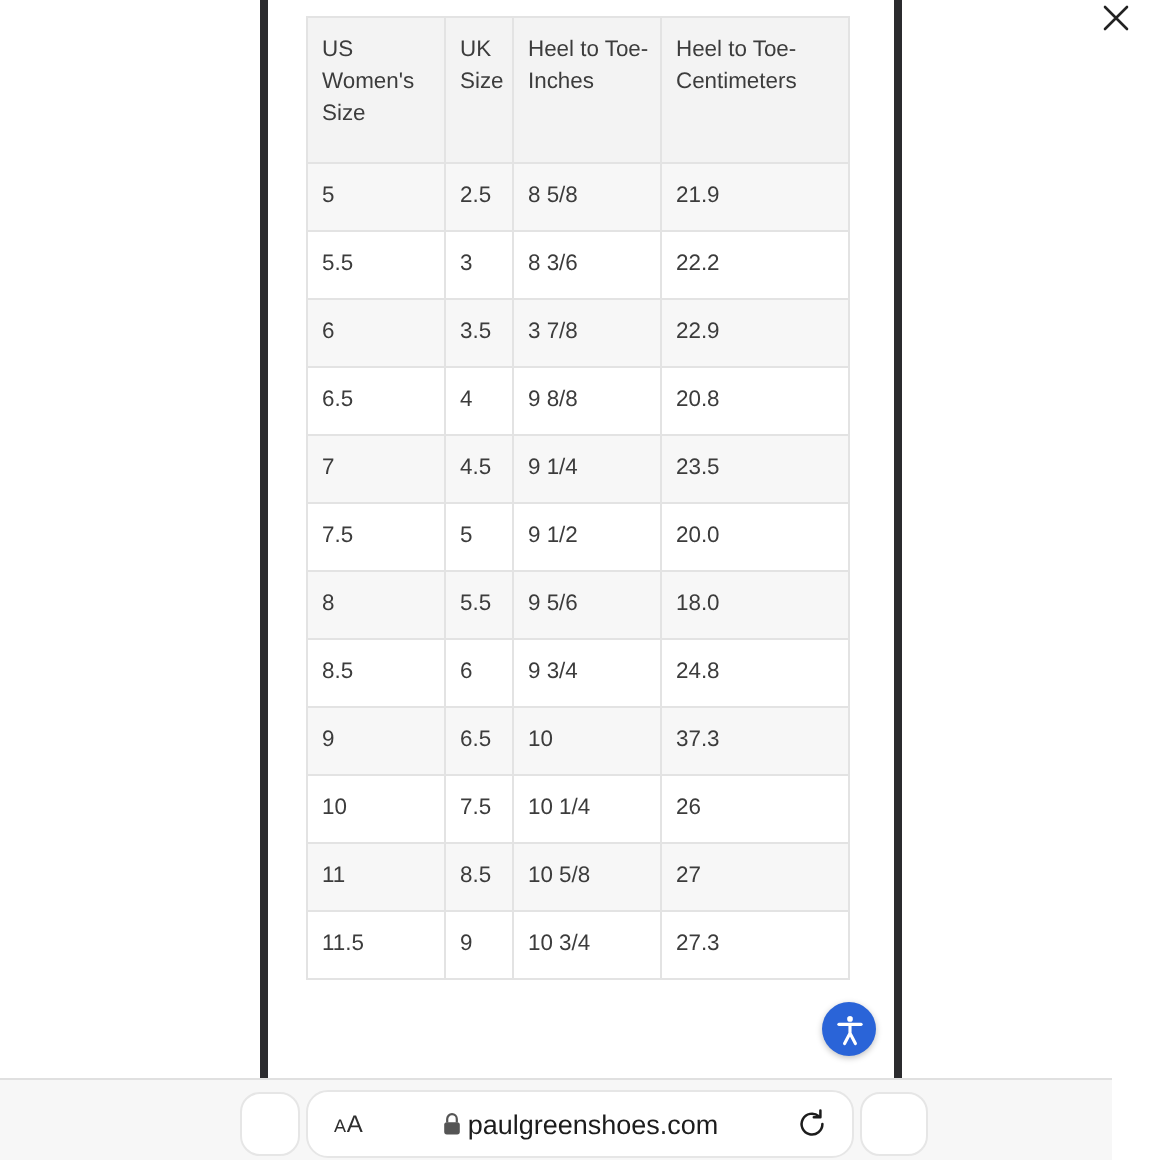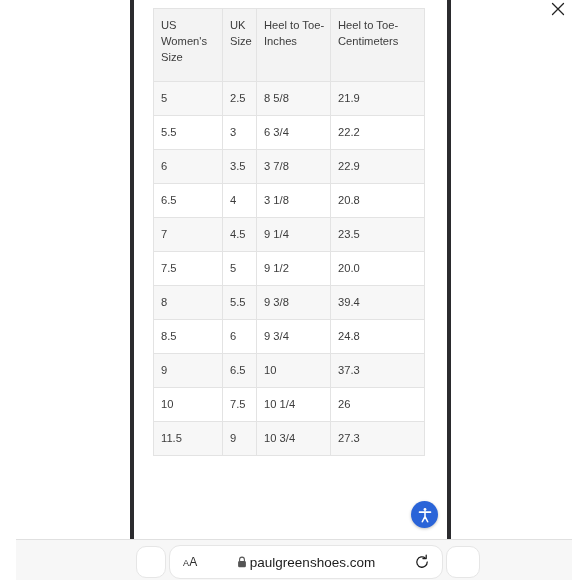--- a/index.html
+++ b/index.html
@@ -109,21 +109,21 @@
     cursor: pointer;
     display: flex;
     align-items: center;
     justify-content: center;
     box-shadow: 0 1px 3px rgba(0,0,0,.25);
   }
 
   
   #browser-bar {
     position: absolute;
-    left: 16px;
+    left: 0;
     bottom: 0;
     width: 556px;
     height: 40px;
     background: #f7f7f7;
     z-index: 70;
     border-top: 1px solid #e0e0e0;
   }
   .tab-stub {
     position: absolute;
     top: 6px;
@@ -208,70 +208,76 @@
       <tbody id="size-chart-body">
           <tr>
             <td>5</td>
             <td>2.5</td>
             <td>8 5/8</td>
             <td>21.9</td>
           </tr>
           <tr>
             <td>5.5</td>
             <td>3</td>
-            <td>6 3/4</td>
+            <td>8 3/6</td>
             <td>22.2</td>
           </tr>
           <tr>
             <td>6</td>
             <td>3.5</td>
             <td>3 7/8</td>
             <td>22.9</td>
           </tr>
           <tr>
             <td>6.5</td>
             <td>4</td>
-            <td>3 1/8</td>
+            <td>9 8/8</td>
             <td>20.8</td>
           </tr>
           <tr>
             <td>7</td>
             <td>4.5</td>
             <td>9 1/4</td>
             <td>23.5</td>
           </tr>
           <tr>
             <td>7.5</td>
             <td>5</td>
             <td>9 1/2</td>
             <td>20.0</td>
           </tr>
           <tr>
             <td>8</td>
             <td>5.5</td>
-            <td>9 3/8</td>
-            <td>39.4</td>
+            <td>9 5/6</td>
+            <td>18.0</td>
           </tr>
           <tr>
             <td>8.5</td>
             <td>6</td>
             <td>9 3/4</td>
             <td>24.8</td>
           </tr>
           <tr>
             <td>9</td>
             <td>6.5</td>
             <td>10</td>
             <td>37.3</td>
           </tr>
           <tr>
             <td>10</td>
             <td>7.5</td>
             <td>10 1/4</td>
             <td>26</td>
+          </tr>
+          <tr>
+            <td>11</td>
+            <td>8.5</td>
+            <td>10 5/8</td>
+            <td>27</td>
           </tr>
           <tr>
             <td>11.5</td>
             <td>9</td>
             <td>10 3/4</td>
             <td>27.3</td>
           </tr>
         </tbody>
     </table>
 

